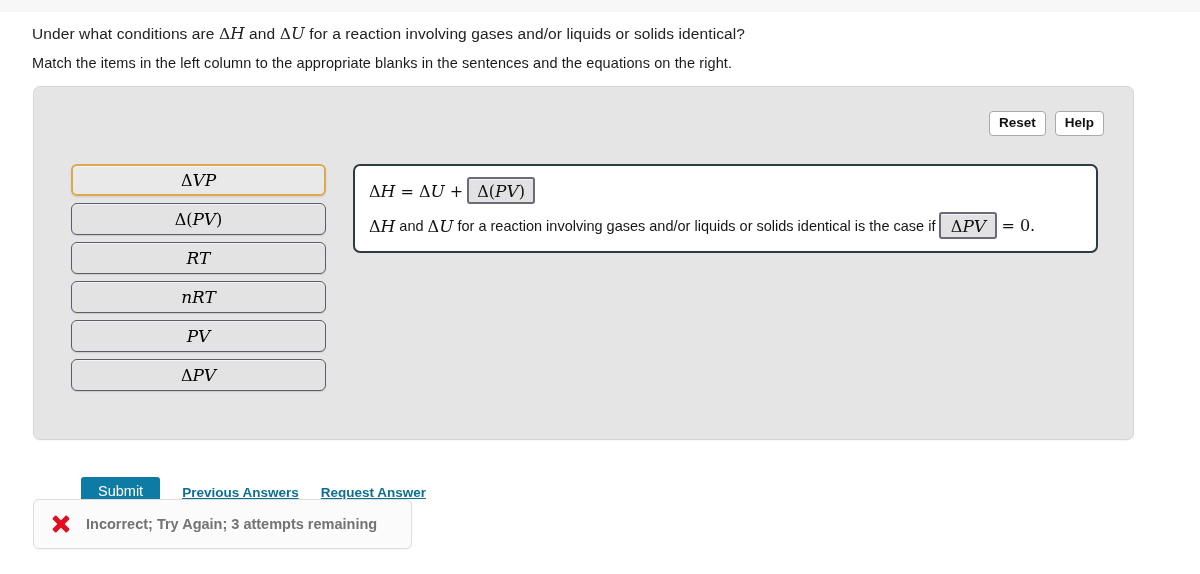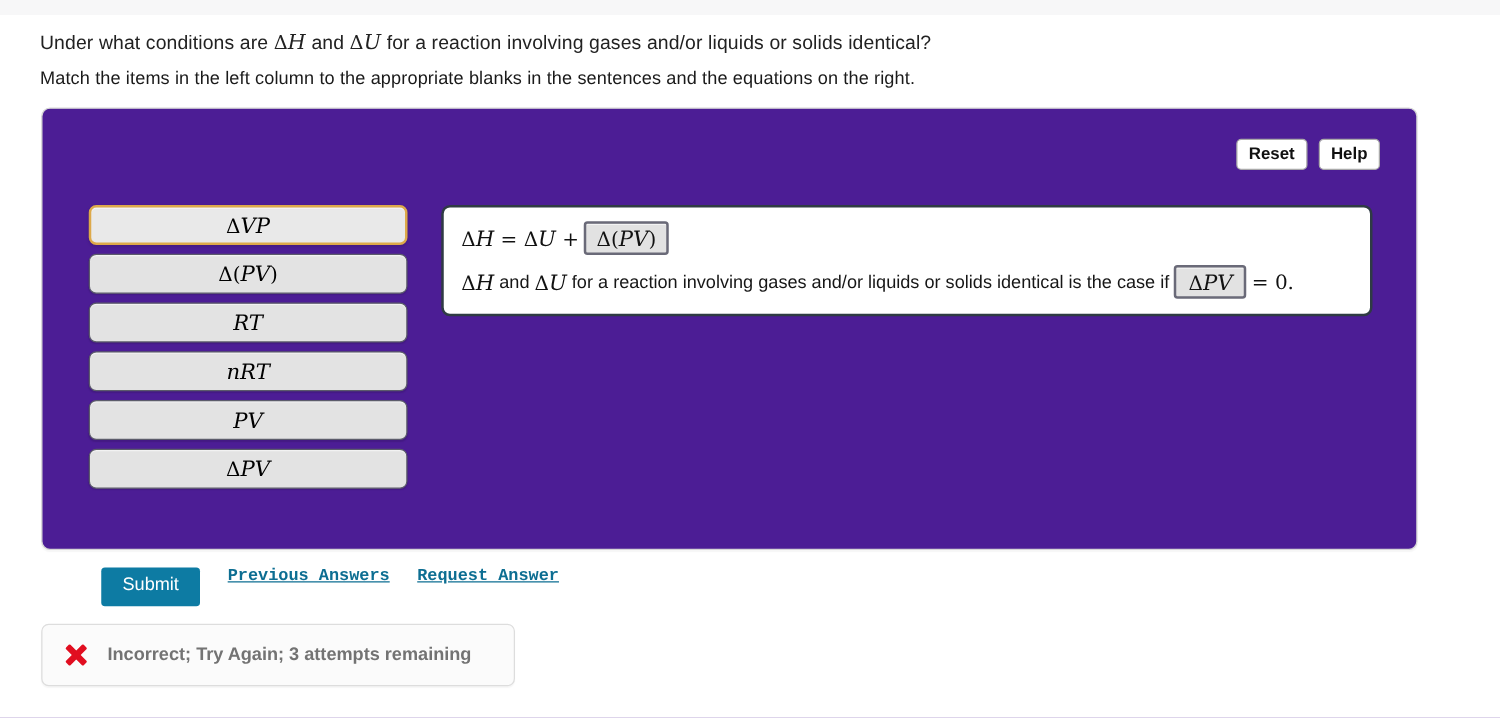--- a/index.html
+++ b/index.html
@@ -61,21 +61,21 @@
     font-style: normal;
   }
 
   
   .exercise-card {
     position: absolute;
     left: 33px;
     top: 86px;
     width: 1101px;
     height: 354px;
-    background: #4c1d95;
+    background: #e5e5e5;
     border: 1px solid #d6d6d6;
     border-radius: 7px;
     box-sizing: border-box;
     box-shadow: 0 1px 1px rgba(0,0,0,0.04);
   }
 
   
   .tool-buttons {
     position: absolute;
     right: 29px;
@@ -165,38 +165,38 @@
     box-sizing: border-box;
     box-shadow: inset 0 1px 0 #f3f3f3;
     font-size: 16px;
     cursor: pointer;
   }
 
   
   .submit-row {
     position: absolute;
     left: 33px;
-    top: 454px;
-    display: flex;
-    align-items: flex-start;
+    top: 477px;
+    display: flex;
+    align-items: center;
     padding-left: 48px;
   }
   .submit-btn {
     background: #0d7ba3;
     color: #ffffff;
     border: none;
     border-radius: 3px;
     font-family: "Liberation Sans", sans-serif;
     font-size: 14.5px;
     padding: 7px 17px 8px 17px;
     cursor: pointer;
     line-height: 1.1;
   }
   .link {
-    font-family: Liberation Mono, monospace;
+    font-family: Liberation Sans, sans-serif;
     font-size: 13.5px;
     font-weight: bold;
     color: #0d6e92;
     text-decoration: underline;
     margin-left: 22px;
     cursor: pointer;
     white-space: nowrap;
   }
 
   

